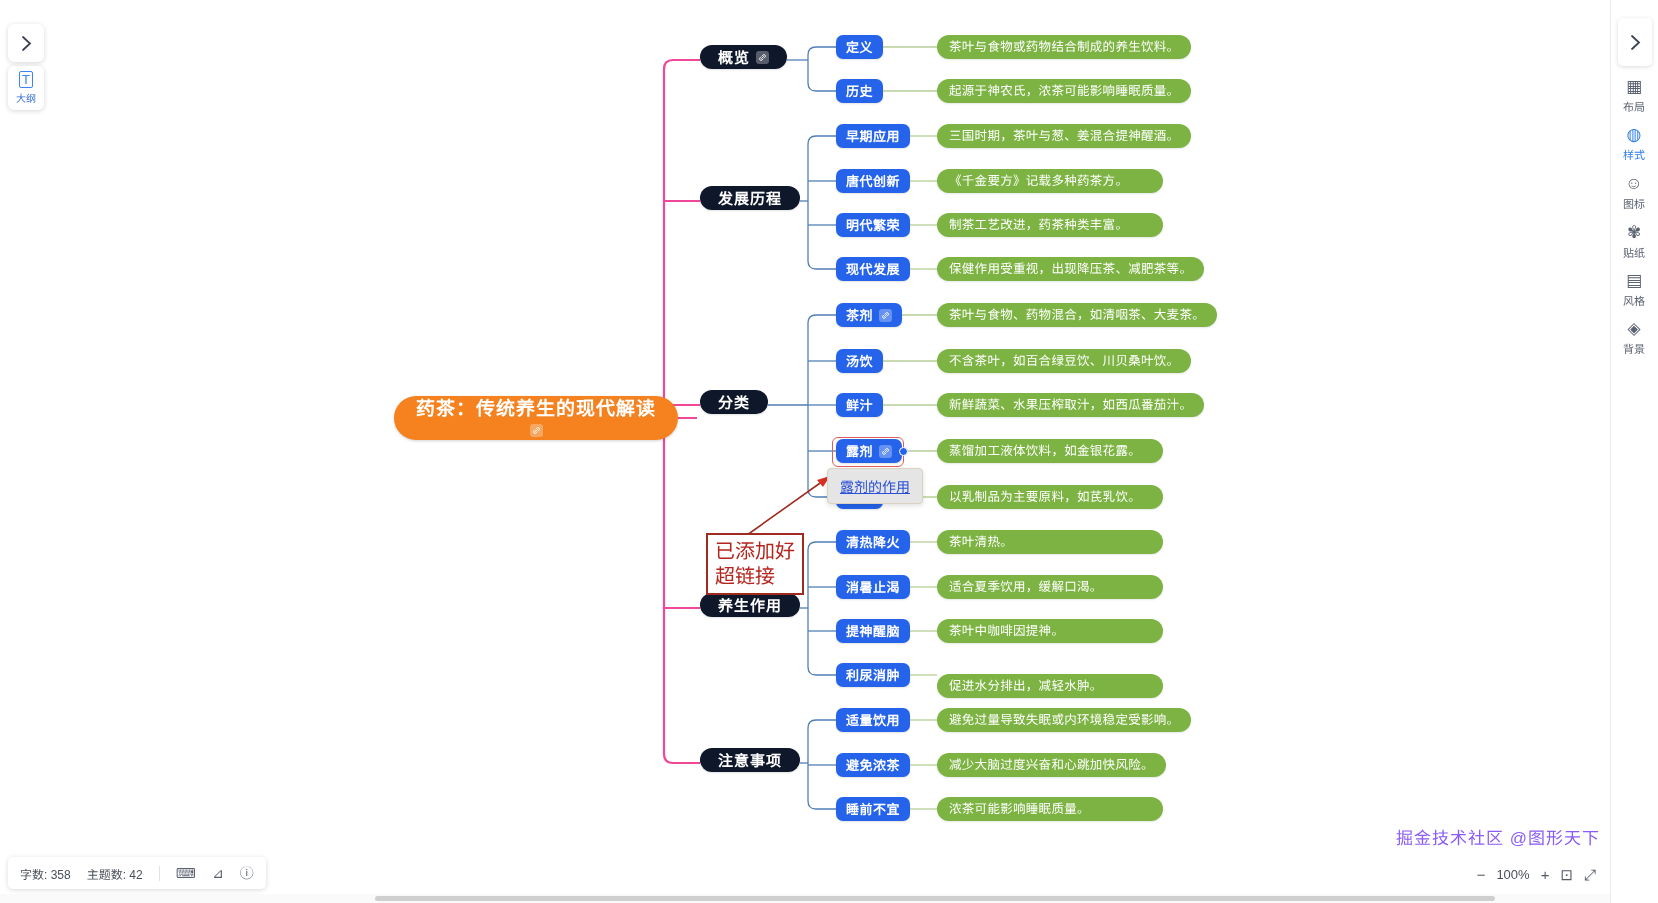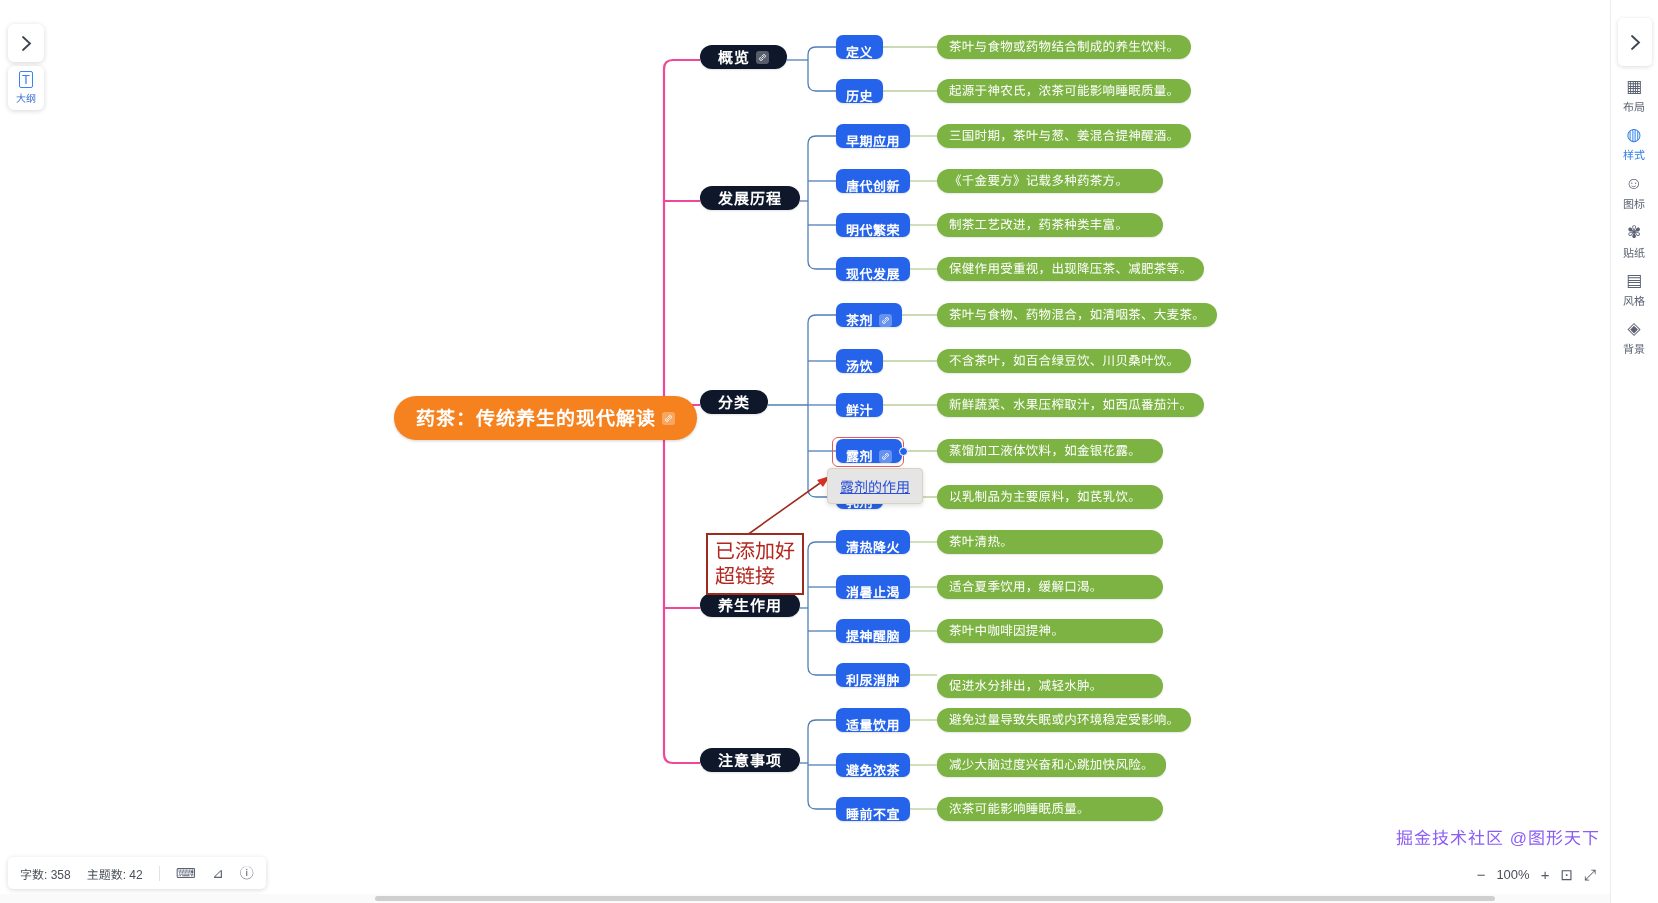--- a/index.html
+++ b/index.html
@@ -30,41 +30,41 @@
   .node .label { display: inline-block; }
 
   .root-node {
     background: #f5821f;
     border-radius: 24px;
     padding: 0 22px;
     height: 44px;
     font-size: 19px;
     letter-spacing: 1px;
     box-shadow: 0 1px 3px rgba(0,0,0,.18);
+    flex-direction: column;
   }
 
   .branch-node {
     background: #0f172a;
     border-radius: 18px;
     padding: 0 18px;
     height: 24px;
     font-size: 15px;
     letter-spacing: 1px;
     box-shadow: 0 1px 2px rgba(0,0,0,.12);
   }
 
   .sub-node {
     background: #2563eb;
     border-radius: 7px;
     padding: 0 10px;
     height: 24px;
     font-size: 13px;
     letter-spacing: .5px;
     box-shadow: 0 1px 2px rgba(0,0,0,.12);
-    align-items: flex-end;
   }
 
   .leaf-node {
     background: #7cb342;
     border-radius: 12px;
     padding: 0 12px;
     height: 24px;
     font-size: 12.5px;
     font-weight: normal;
     justify-content: flex-start;
@@ -417,21 +417,21 @@
       </div>
       <div class="node sub-node" style="left: 836px; top: 708px;">
         <span class="label">适量饮用</span>
       </div>
       <div class="node leaf-node" style="left: 937px; top: 708px; min-width: 226px;">
         <span class="label">避免过量导致失眠或内环境稳定受影响。</span>
       </div>
       <div class="node sub-node" style="left: 836px; top: 753px;">
         <span class="label">避免浓茶</span>
       </div>
-      <div class="node leaf-node" style="left: 937px; top: 753px; min-width: 226px; border-radius: 11px;">
+      <div class="node leaf-node" style="left: 937px; top: 753px; min-width: 226px;">
         <span class="label">减少大脑过度兴奋和心跳加快风险。</span>
       </div>
       <div class="node sub-node" style="left: 836px; top: 797px;">
         <span class="label">睡前不宜</span>
       </div>
       <div class="node leaf-node" style="left: 937px; top: 797px; min-width: 226px;">
         <span class="label">浓茶可能影响睡眠质量。</span>
       </div>
     </div>
 

